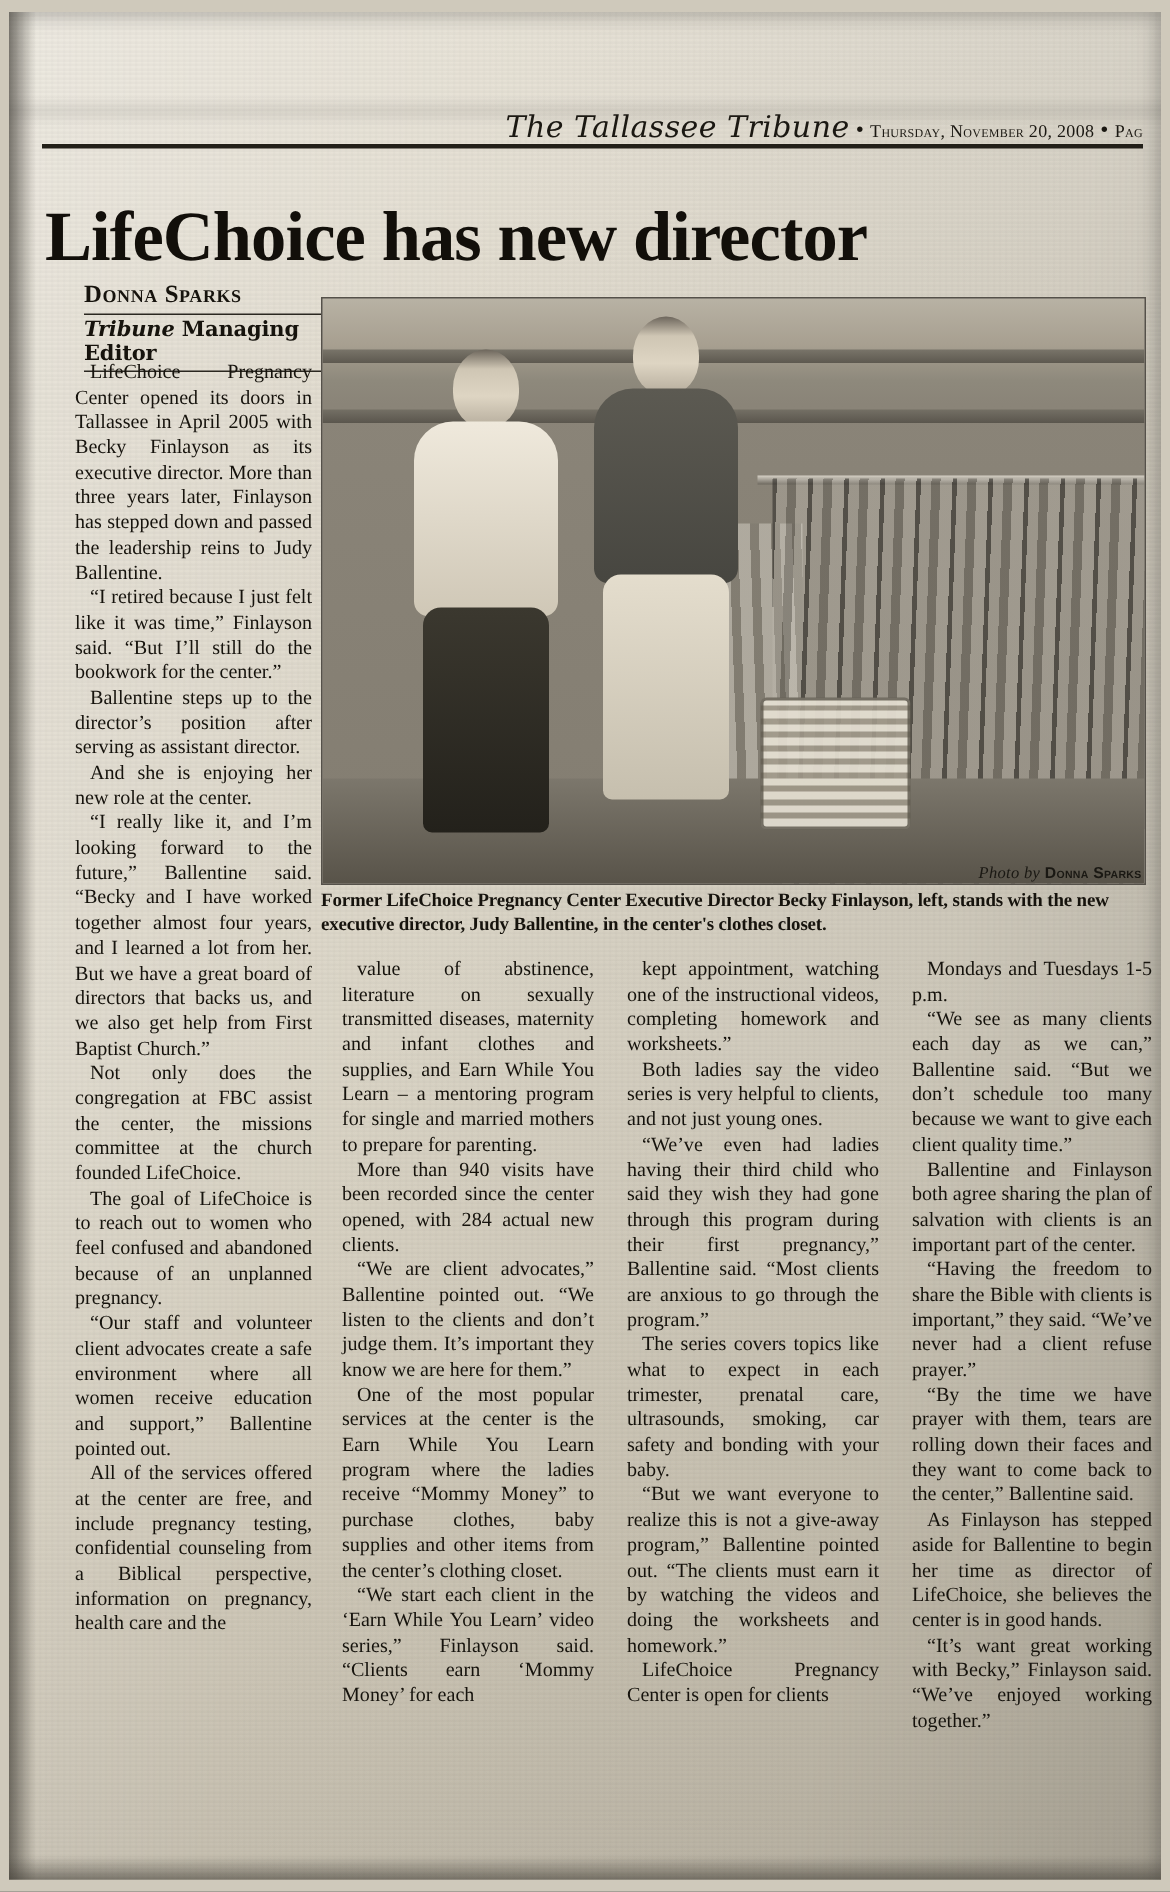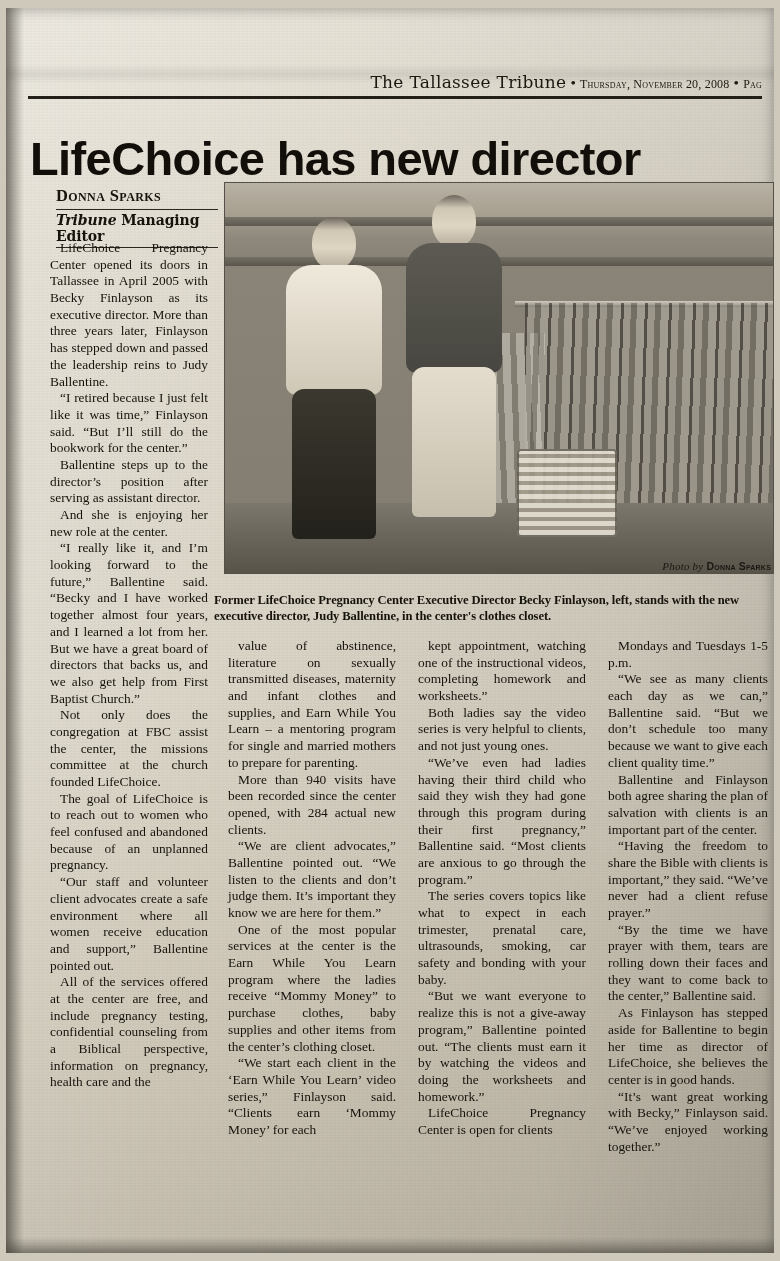--- a/index.html
+++ b/index.html
@@ -53,21 +53,22 @@
     top: 38px;
     width: 734px;
     text-align: right;
     font-size: 15.5px;
     letter-spacing: 0.2px;
     color: #1b1812;
     white-space: nowrap;
   }
   .masthead .paper-name {
     font-family: "DejaVu Serif", serif;
-    font-size: 17px;
+    font-style: italic;
+    font-size: 20px;
     letter-spacing: 0.3px;
   }
   .masthead .dot { padding: 0 4px; }
   .masthead .dateline {
     font-variant: small-caps;
     font-size: 12px;
   }
 
   .rule-top {
     position: absolute;
@@ -76,21 +77,21 @@
     width: 734px;
     height: 3px;
     background: #221f18;
   }
 
   .headline {
     position: absolute;
     left: 2px;
     top: 70px;
     width: 740px;
-    font-family: Liberation Sans, sans-serif;
+    font-family: Liberation Serif, serif;
     font-weight: bold;
     font-size: 47px;
     line-height: 1.0;
     letter-spacing: -0.6px;
     color: #120f0a;
     white-space: nowrap;
   }
 
   
   .byline {
@@ -125,27 +126,26 @@
     width: 162px;
     height: 1px;
     background: #2a2720;
     margin: 3px 0 0 0;
   }
 
   
   .photo-wrap {
     position: absolute;
     left: 186px;
-    top: 148px;
+    top: 164px;
     width: 548px;
     height: 390px;
     background: #9a948a;
     overflow: hidden;
     border: 1px solid #55514a;
-    margin-left: 10px;
   }
   .photo-img {
     position: absolute;
     inset: 0;
     background:
       
       linear-gradient(180deg, #b8b2a4 0%, #a79f90 8%, #8e897c 14%, #8a8478 18%, #837d71 100%);
   }
   .ph-shelf {
     position: absolute;

